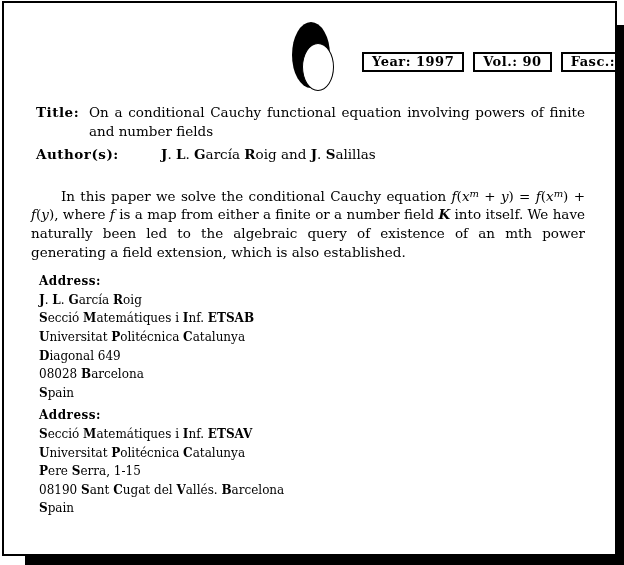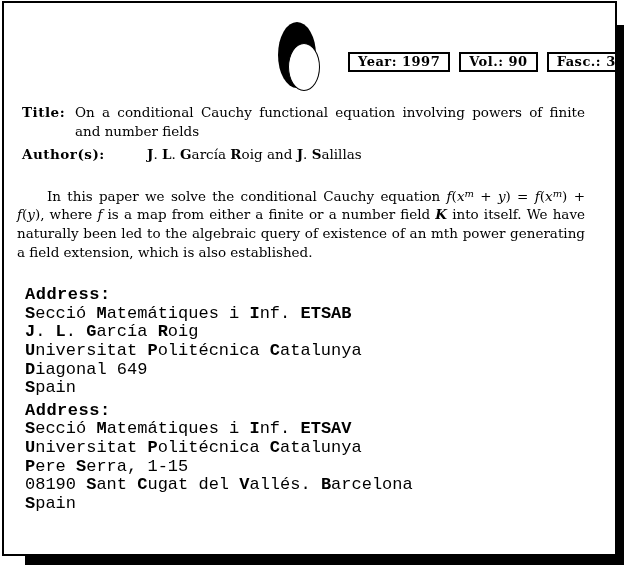--- a/index.html
+++ b/index.html
@@ -15,20 +15,21 @@
     position: absolute; left: 25px; top: 25px;
     width: 615px; height: 554px;
     background: #000000;
   }
   .card {
     position: absolute; left: 2px; top: 1px;
     width: 615px; height: 555px;
     box-sizing: border-box;
     background: #ffffff;
     border: 2px solid #000000;
+    padding-left: 14px;
   }
   .header { position: relative; height: 100px; }
   .logo { position: absolute; left: 274px; top: 19px; width: 44px; height: 68px; }
   .logo-dark {
     position: absolute; left: 0; top: 0;
     width: 38px; height: 66px;
     background: #000000; border-radius: 50%;
   }
   .logo-light {
     position: absolute; left: 10px; top: 21px;
@@ -56,22 +57,22 @@
   .abstract {
     margin: 21px 30px 0 13px;
     font-size: 13.5px; line-height: 18.6px;
     text-align: justify; text-indent: 30px;
   }
   .seg-n { }
   .seg-i { font-style: italic; }
   .seg-bi { font-style: italic; font-weight: bold; }
   .seg-ms { font-style: italic; font-size: 10px; vertical-align: 4px; letter-spacing: 0; }
   .address-block {
-    margin: 25px 30px 0 21px;
-    font-size: 17px; line-height: 18.6px; font-family: Liberation Mono, monospace;
+    margin: 11px 30px 0 21px;
+    font-size: 12px; line-height: 18.6px;
   }
   .address-block + .address-block { margin-top: 4px; }
 </style>
 </head>
 <body>
 
 <div class="page-shadow"></div>
 
 <div class="card">
 
@@ -95,24 +96,25 @@
   <div class="author-row">
     <div class="label author-label">Author(s):</div>
     <div class="author-text"><b>J</b>. <b>L</b>. <b>G</b>arcía <b>R</b>oig and <b>J</b>. <b>S</b>alillas</div>
   </div>
 
   <p class="abstract"><span class="seg-n">In this paper we solve the conditional Cauchy equation </span><span class="seg-i">f</span><span class="seg-n">(</span><span class="seg-i">x</span><span class="seg-ms">m</span><span class="seg-n"> + </span><span class="seg-i">y</span><span class="seg-n">) = </span><span class="seg-i">f</span><span class="seg-n">(</span><span class="seg-i">x</span><span class="seg-ms">m</span><span class="seg-n">) + </span><span class="seg-i">f</span><span class="seg-n">(</span><span class="seg-i">y</span><span class="seg-n">), where </span><span class="seg-i">f</span><span class="seg-n"> is a map from either a finite or a number field </span><span class="seg-bi">K</span><span class="seg-n"> into itself. We have naturally been led to the algebraic query of existence of an mth power generating a field extension, which is also established.</span></p>
 
   <div class="address-block">
     <div class="label">Address:</div>
     <div>
+        <div><b>J</b>. <b>L</b>. <b>G</b>arcía <b>R</b>oig</div>
         <div><b>S</b>ecció <b>M</b>atemátiques i <b>I</b>nf. <b>E</b><b>T</b><b>S</b><b>A</b><b>B</b></div>
-        <div><b>J</b>. <b>L</b>. <b>G</b>arcía <b>R</b>oig</div>
         <div><b>U</b>niversitat <b>P</b>olitécnica <b>C</b>atalunya</div>
         <div><b>D</b>iagonal 649</div>
+        <div>08028 <b>B</b>arcelona</div>
         <div><b>S</b>pain</div>
       </div>
   </div>
 
   <div class="address-block">
     <div class="label">Address:</div>
     <div>
         <div><b>S</b>ecció <b>M</b>atemátiques i <b>I</b>nf. <b>E</b><b>T</b><b>S</b><b>A</b><b>V</b></div>
         <div><b>U</b>niversitat <b>P</b>olitécnica <b>C</b>atalunya</div>
         <div><b>P</b>ere <b>S</b>erra, 1-15</div>

